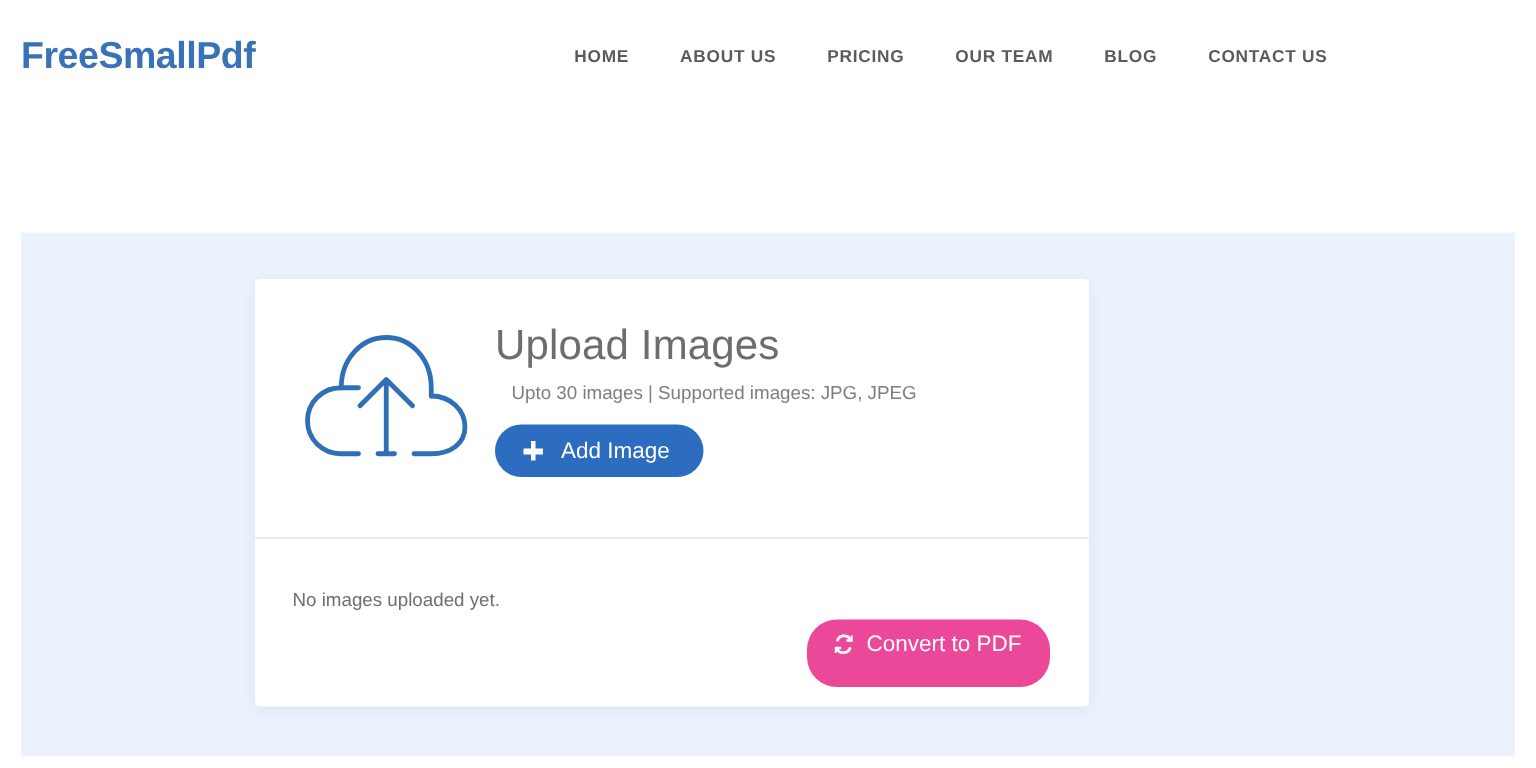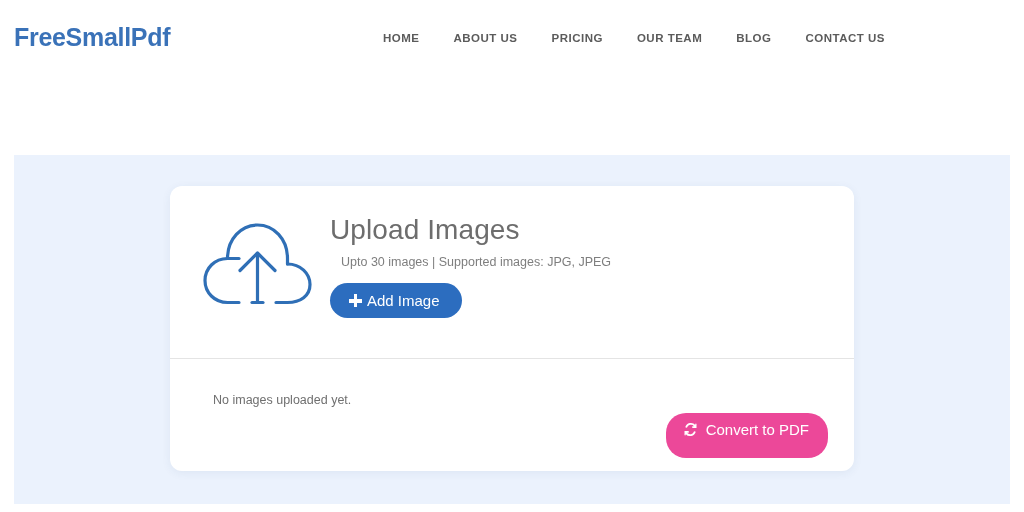--- a/index.html
+++ b/index.html
@@ -65,24 +65,24 @@
     width: 996px;
     height: 349px;
     background: #ebf2fd;
   }
 
   
   .upload-card {
     position: absolute;
     left: 170px;
     top: 186px;
-    width: 684px;
+    width: 556px;
     height: 285px;
     background: #ffffff;
-    border-radius: 12px;
+    border-radius: 3px;
     box-shadow: 0 2px 10px rgba(40, 70, 120, 0.07);
     overflow: hidden;
   }
   .card-top {
     position: relative;
     height: 172px;
   }
   .cloud-icon {
     position: absolute;
     left: 27px;
@@ -107,21 +107,21 @@
   .upload-subtitle {
     margin: 9px 0 0 11px;
     font-size: 12.5px;
     color: #7e7e7e;
     white-space: nowrap;
   }
   .add-image-button {
     margin-top: 14px;
     display: inline-flex;
     align-items: center;
-    gap: 5px;
+    gap: 12px;
     background: #2c6dbf;
     color: #ffffff;
     border: none;
     border-radius: 22px;
     padding: 10px 22px 10px 19px;
     font-size: 15px;
     font-family: "Liberation Sans", sans-serif;
     cursor: pointer;
     line-height: 1;
     text-align: center;
@@ -155,21 +155,20 @@
     position: relative;
     height: 112px;
   }
   .empty-message {
     position: absolute;
     left: 25px;
     top: 34px;
     font-size: 12.5px;
     color: #6f6f6f;
     white-space: nowrap;
-    margin-left: 18px;
   }
   .convert-button {
     position: absolute;
     right: 26px;
     top: 54px;
     display: inline-flex;
     align-items: center;
     gap: 8px;
     background: #ec4899;
     color: #ffffff;

